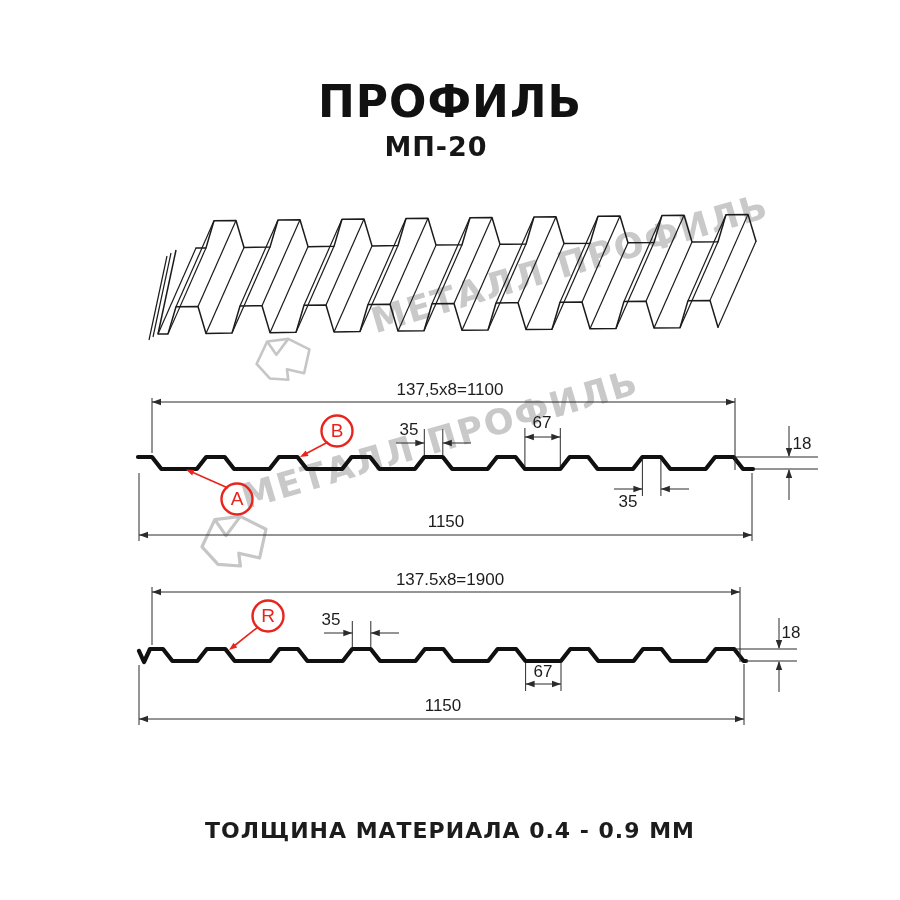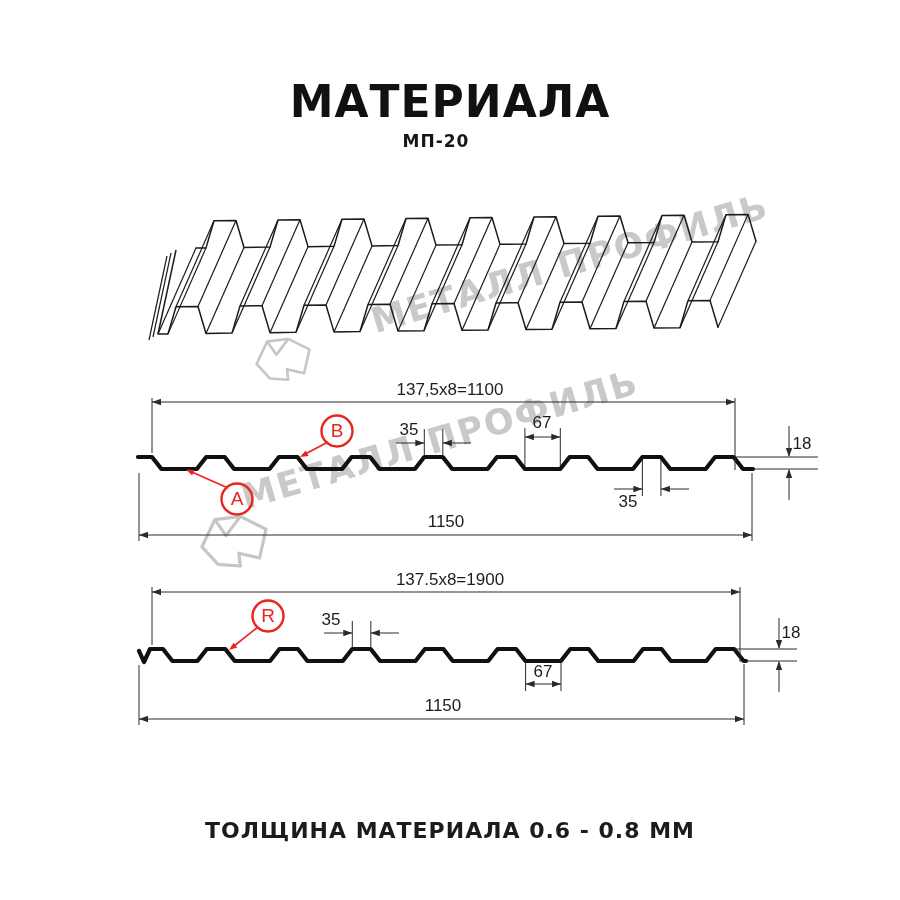--- a/index.html
+++ b/index.html
@@ -2,41 +2,41 @@
 <html><head>
 <meta charset="utf-8">
 <style>
   html,body{margin:0;padding:0;background:#ffffff;}
   .canvas{position:relative;width:900px;height:900px;background:#ffffff;overflow:hidden;
           font-family:"Liberation Sans",sans-serif;}
   .title{position:absolute;left:0;top:76px;width:900px;text-align:center;
          font-family:"DejaVu Sans",sans-serif;font-weight:bold;font-size:44px;
          letter-spacing:1px;color:#111;}
   .subtitle{position:absolute;left:0;top:131px;width:872px;text-align:center;
-            font-family:"DejaVu Sans",sans-serif;font-weight:bold;font-size:17px;
+            font-family:"DejaVu Sans",sans-serif;font-weight:bold;font-size:27px;
             letter-spacing:1px;color:#161616;}
   .footer-note{position:absolute;left:0;top:818px;width:900px;text-align:center;
                font-family:"DejaVu Sans",sans-serif;font-weight:bold;font-size:22px;
                letter-spacing:1px;color:#1c1c1c;}
   .wm{position:absolute;color:#c9c9c9;font-family:"DejaVu Sans",sans-serif;
       font-weight:bold;font-size:35px;letter-spacing:2px;white-space:nowrap;
       transform-origin:left center;z-index:1;}
   .wm-logo{position:absolute;z-index:1;}
   svg.draw{position:absolute;left:0;top:0;z-index:2;}
   .lbl{position:absolute;transform:translate(-50%,-50%);font-family:Liberation Sans, sans-serif;
        font-size:17px;color:#1d1d1d;white-space:nowrap;z-index:3;}
   .red-letter{position:absolute;transform:translate(-50%,-52%);font-family:"Liberation Sans",sans-serif;
        font-size:19px;color:#e8251d;z-index:3;}
 </style>
 </head>
 <body>
 
 <div class="canvas">
 
-  <div class="title">МАТЕРИАЛА</div>
+  <div class="title">ПРОФИЛЬ</div>
   <div class="subtitle">МП-20</div>
 
   <svg class="wm-logo" style="left:250px;top:332px;" width="66" height="56" viewBox="0 0 100 84">
     <path d="M10,48 L26,14 L58,10 L90,26 L82,62 L56,56 L58,72 L30,70 Z M26,14 L40,34 L58,10" fill="none" stroke="#c6c6c6" stroke-width="4" stroke-linejoin="round"></path>
   </svg>
   <div class="wm" style="left:372px;top:302px;transform:rotate(-16.5deg);">МЕТАЛЛ ПРОФИЛЬ</div>
 
   <svg class="wm-logo" style="left:194px;top:508px;" width="80" height="68" viewBox="0 0 100 84">
     <path d="M10,48 L26,14 L58,10 L90,26 L82,62 L56,56 L58,72 L30,70 Z M26,14 L40,34 L58,10" fill="none" stroke="#c6c6c6" stroke-width="4" stroke-linejoin="round"></path>
   </svg>
@@ -167,14 +167,14 @@
   <div class="red-letter" style="left:237px;top:499px;">A</div>
   <div class="red-letter" style="left:337px;top:431px;">B</div>
 
   <div class="lbl" style="left:450px;top:580px;">137.5x8=1900</div>
   <div class="lbl" style="left:331px;top:620px;">35</div>
   <div class="lbl" style="left:543px;top:672px;">67</div>
   <div class="lbl" style="left:791px;top:633px;">18</div>
   <div class="lbl" style="left:443px;top:706px;">1150</div>
   <div class="red-letter" style="left:268px;top:616px;">R</div>
 
-  <div class="footer-note">ТОЛЩИНА МАТЕРИАЛА 0.6 - 0.8 ММ</div>
+  <div class="footer-note">ТОЛЩИНА МАТЕРИАЛА 0.4 - 0.9 ММ</div>
 </div>
 
 </body></html>

